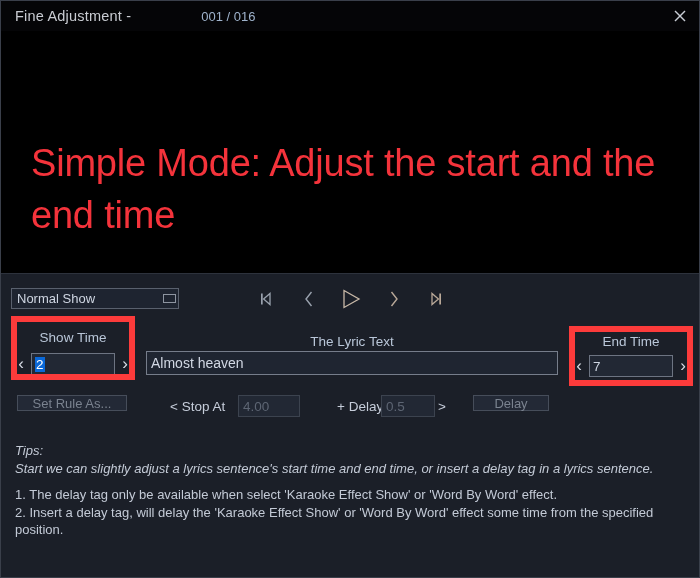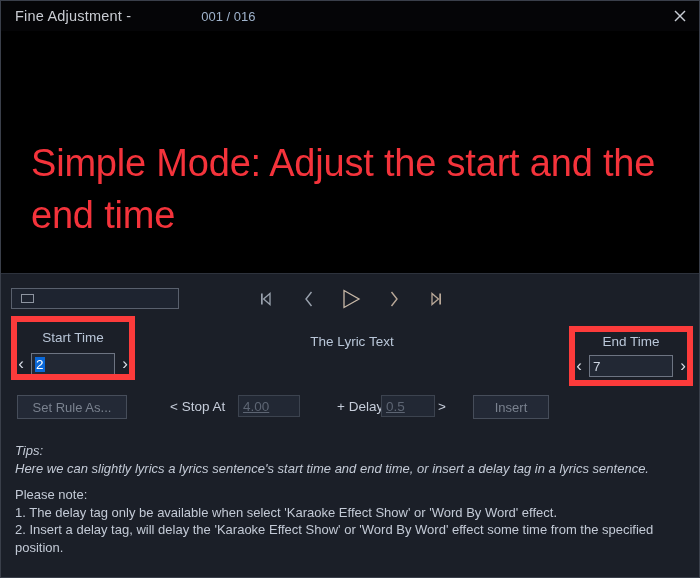--- a/index.html
+++ b/index.html
@@ -208,21 +208,21 @@
   }
   #lyric-input .val {
     color: #d2d8e4;
     font-size: 14px;
     white-space: nowrap;
   }
 
   
   .btn {
     position: absolute;
-    height: 24px;
+    height: 16px;
     background: #232936;
     border: 1px solid #464d5a;
     box-sizing: border-box;
     display: flex;
     align-items: center;
     justify-content: center;
     color: #7a828f;
     font-size: 13px;
     cursor: default;
   }
@@ -247,21 +247,20 @@
     height: 22px;
     background: #222834;
     border: 1px solid #3c434f;
     box-sizing: border-box;
     display: flex;
     align-items: center;
     padding: 0 4px;
     color: #5d6573;
     font-size: 13.5px;
     cursor: text;
-    text-decoration: underline;
   }
   #num-stopat { left: 237px; top: 121px; width: 62px; }
   #num-delay  { left: 380px; top: 121px; width: 54px; }
 
   
   .tips {
     position: absolute;
     left: 14px;
     width: 672px;
     color: #c3cad6;
@@ -289,20 +288,21 @@
     </span>
   </div>
 
   <div class="stage">
     <div class="stage-text">Simple Mode: Adjust the start and the end time</div>
   </div>
 
   <div class="panel">
 
     <div class="combo" id="combo-show">
+      <span class="combo-label">Normal Show</span>
       <span class="combo-arrow"></span>
     </div>
 
 
     <div class="transport">
       <span class="tbtn">
         <svg width="16" height="16" viewBox="0 0 16 16">
           <rect x="3" y="2.5" width="1.7" height="11" fill="#9aa2ae"></rect>
           <path d="M12 2.5 L12 13.5 L5.6 8 Z" fill="none" stroke="#9aa2ae" stroke-width="1.3"></path>
         </svg>
@@ -323,54 +323,56 @@
         </svg>
       </span>
       <span class="tbtn">
         <svg width="16" height="16" viewBox="0 0 16 16">
           <path d="M4 2.5 L4 13.5 L10.4 8 Z" fill="none" stroke="#b9a898" stroke-width="1.3"></path>
           <rect x="11.3" y="2.5" width="1.7" height="11" fill="#b9a898"></rect>
         </svg>
       </span>
     </div>
 
-    <div class="fld-label" id="lbl-start">Start Time</div>
+    <div class="fld-label" id="lbl-start">Show Time</div>
     <div class="spin-row" id="spin-start">
       <span class="chev">‹</span>
       <span class="timefield">
         <span class="val sel">2</span>
       </span>
       <span class="chev">›</span>
     </div>
     <div class="hl" id="hl-start"></div>
 
     <div class="fld-label" id="lbl-lyric">The Lyric Text</div>
+    <div id="lyric-input">
+      <span class="val">Almost heaven</span>
+    </div>
 
     <div class="fld-label" id="lbl-end">End Time</div>
     <div class="spin-row" id="spin-end">
       <span class="chev">‹</span>
       <span class="timefield">
         <span class="val">7</span>
       </span>
       <span class="chev">›</span>
     </div>
     <div class="hl" id="hl-end"></div>
 
     <div class="btn" id="btn-setrule">Set Rule As...</div>
     <div class="inline-label" id="lbl-stopat">&lt; Stop At</div>
     <div class="numfield" id="num-stopat">4.00</div>
     <div class="inline-label" id="lbl-delay">+ Delay</div>
     <div class="numfield" id="num-delay">0.5</div>
     <div class="inline-label" id="lbl-gt">&gt;</div>
-    <div class="btn" id="btn-insert">Insert</div>
+    <div class="btn" id="btn-insert">Delay</div>
 
     <div class="tips" id="tips-block">
       <p>Tips:</p>
-      <p>Here we can slightly lyrics a lyrics sentence's start time and end time, or insert a delay tag in a lyrics sentence.</p>
+      <p>Start we can slightly adjust a lyrics sentence's start time and end time, or insert a delay tag in a lyrics sentence.</p>
     </div>
     <div class="tips" id="note-block">
-      <p>Please note:</p>
       <p>1. The delay tag only be available when select 'Karaoke Effect Show' or 'Word By Word' effect.</p>
       <p>2. Insert a delay tag, will delay the 'Karaoke Effect Show' or 'Word By Word' effect some time from the specified position.</p>
     </div>
 
   </div>
 </div>
 
 </body></html>

